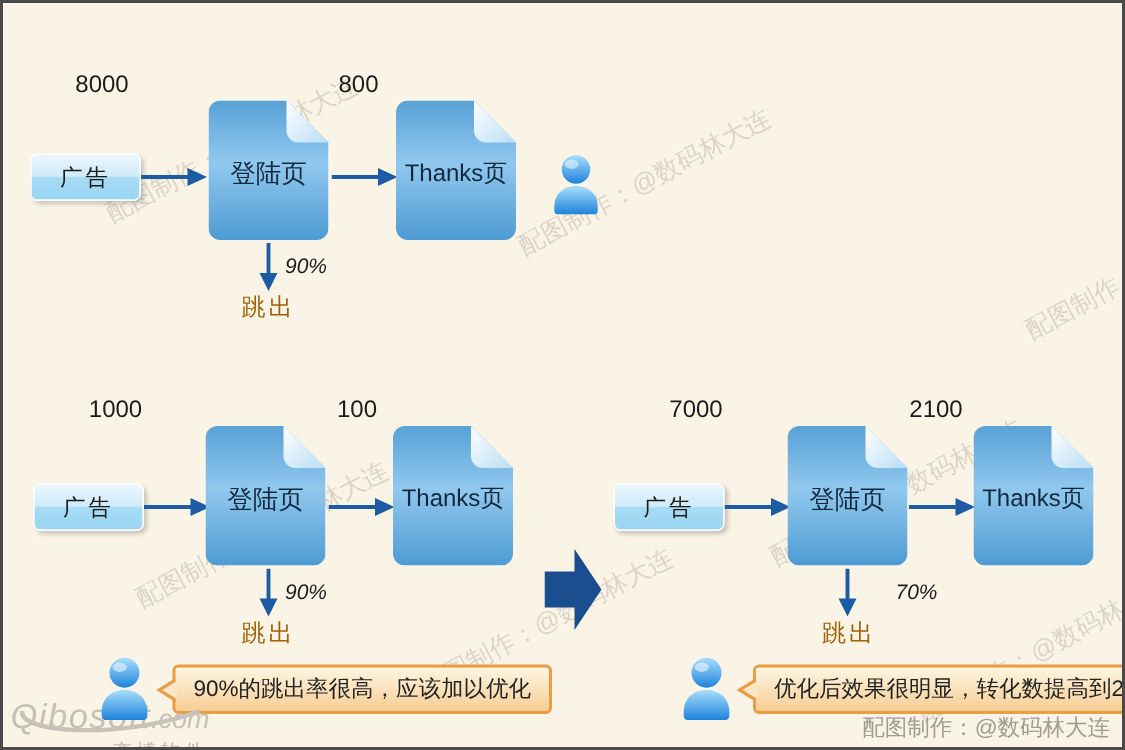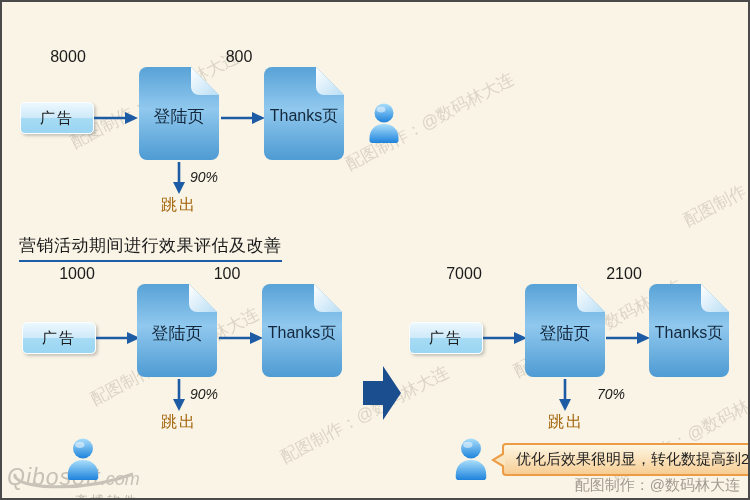--- a/index.html
+++ b/index.html
@@ -101,24 +101,23 @@
   </svg>
   <div class="abs pct" style="left:188px;top:167px;">90%</div>
   <div class="abs bounce" style="left:159px;top:193px;">跳出</div>
 
   <svg class="abs" style="left:365px;top:101px;" width="34" height="40" viewBox="0 0 34 40">
     <circle cx="17" cy="10" r="9.5" fill="url(#personGrad)"></circle>
     <ellipse cx="14" cy="6.5" rx="4.5" ry="3" fill="#fff" opacity="0.5"></ellipse>
     <path d="M17,21 c-9,0 -14.5,6 -14.5,14 v2.5 c0,1.4 1.1,2.5 2.5,2.5 h24 c1.4,0 2.5,-1.1 2.5,-2.5 V35 c0,-8 -5.5,-14 -14.5,-14 z" fill="url(#personGrad)"></path>
   </svg>
 
-  <div class="abs sec-title" style="left:17px;top:232px;">营销活动期间进行效果评估及改善</div>
 
   <div class="abs num" style="left:48px;top:263px;">1000</div>
-  <div class="abs num" style="left:198px;top:263px;">100</div>
+  <div class="abs num" style="left:209px;top:263px;">100</div>
 
   <div class="abs ad-btn" style="left:20px;top:320px;">
     <span>广告</span>
   </div>
 
   <svg class="abs" style="left:94px;top:329px;" width="44" height="14" viewBox="0 0 44 14">
     <line x1="0" y1="7" x2="33" y2="7" stroke="#1D5CA4" stroke-width="2.6"></line>
       <polygon points="31,1 44,7 31,13" fill="#1D5CA4"></polygon>
   </svg>
 
@@ -148,20 +147,23 @@
       <polygon points="1,20 13,20 7,32" fill="#1D5CA4"></polygon>
   </svg>
   <div class="abs pct" style="left:188px;top:384px;">90%</div>
   <div class="abs bounce" style="left:159px;top:410px;">跳出</div>
 
   <svg class="abs" style="left:63px;top:436px;z-index:3;" width="36" height="42" viewBox="0 0 34 40">
     <circle cx="17" cy="10" r="9.5" fill="url(#personGrad)"></circle>
     <ellipse cx="14" cy="6.5" rx="4.5" ry="3" fill="#fff" opacity="0.5"></ellipse>
     <path d="M17,21 c-9,0 -14.5,6 -14.5,14 v2.5 c0,1.4 1.1,2.5 2.5,2.5 h24 c1.4,0 2.5,-1.1 2.5,-2.5 V35 c0,-8 -5.5,-14 -14.5,-14 z" fill="url(#personGrad)"></path>
   </svg>
+  <div class="abs bubble big" style="left:113px;top:441px;">
+    <span>90%的跳出率很高，应该加以优化</span>
+  </div>
 
   <svg class="abs" style="left:361px;top:364px;" width="38" height="54" viewBox="0 0 38 54">
     <polygon points="0,15 20,15 20,0 38,27 20,54 20,39 0,39" fill="#1A4E8E"></polygon>
   </svg>
 
   <div class="abs num" style="left:435px;top:263px;">7000</div>
   <div class="abs num" style="left:595px;top:263px;">2100</div>
 
   <div class="abs ad-btn" style="left:407px;top:320px;">
     <span>广告</span>

